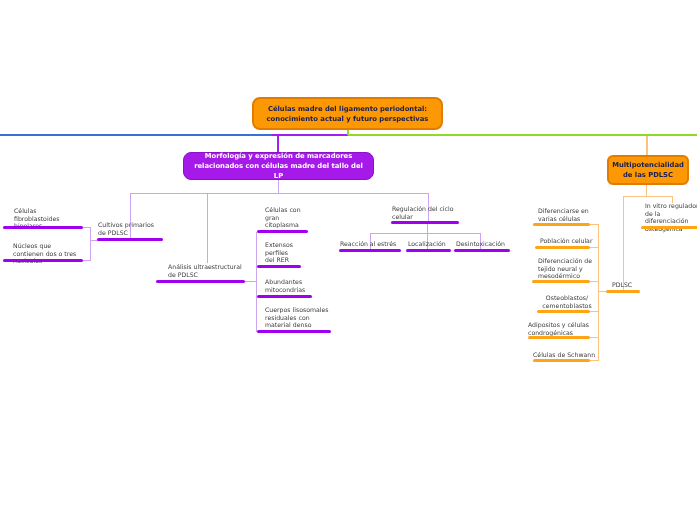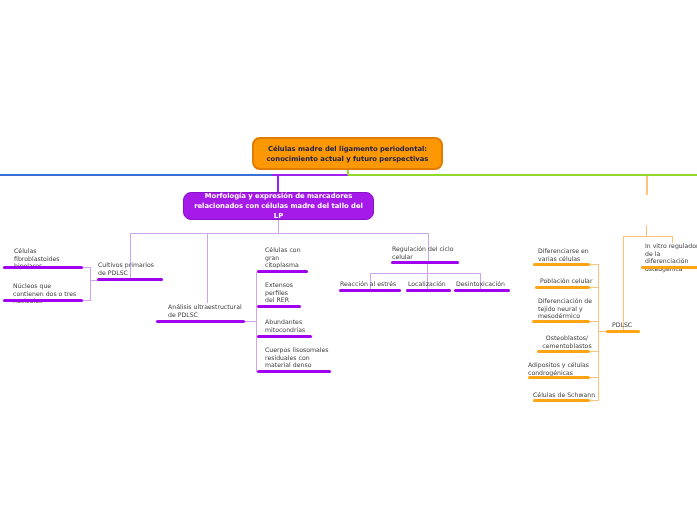--- a/index.html
+++ b/index.html
@@ -1,17 +1,17 @@
 <!DOCTYPE html>
 <html><head>
 <meta charset="utf-8">
 <style>
   html,body{margin:0;padding:0;background:#fff;}
   .canvas{position:relative;width:697px;height:444px;background:#ffffff;overflow:hidden;
-          font-family:"DejaVu Sans","Liberation Sans",sans-serif;margin-top:40px;}
+          font-family:"DejaVu Sans","Liberation Sans",sans-serif;}
   
   .ln{position:absolute;}
   .pc{background:#cda4ef;}          
   .oc{background:#ffc27d;}          
   .blue-ln{background:#3a6fd8;}
   .green-ln{background:#90d829;}
   .purple-ln{background:#a020f0;}
   
   .bar{position:absolute;height:3px;border-radius:2px;}
   .bar.p{background:#a100f0;}
@@ -91,20 +91,21 @@
 
   <div class="item nowrap" style="left:340px;top:240px;">Reacción al estrés</div>
   <div class="bar p" style="left:339px;top:249px;width:62px;"></div>
 
   <div class="item nowrap" style="left:408px;top:240px;">Localización</div>
   <div class="bar p" style="left:406px;top:249px;width:45px;"></div>
 
   <div class="item nowrap" style="left:456px;top:240px;">Desintoxicación</div>
   <div class="bar p" style="left:454px;top:249px;width:56px;"></div>
 
+  <div class="topic-box topic-orange" style="left:607px;top:155px;width:82px;height:30px;border-radius:6px;padding:2px 4px;">Multipotencialidad de las PDLSC</div>
 
   <div class="ln oc" style="left:646px;top:185px;width:1px;height:11px;"></div>
   <div class="ln oc" style="left:623px;top:196px;width:50px;height:1px;"></div>
   <div class="ln oc" style="left:672px;top:196px;width:1px;height:7px;"></div>
   <div class="ln oc" style="left:623px;top:196px;width:1px;height:95px;"></div>
   <div class="ln oc" style="left:598px;top:224px;width:1px;height:137px;"></div>
   <div class="ln oc" style="left:598px;top:291px;width:9px;height:1px;"></div>
   <div class="ln oc" style="left:590px;top:224px;width:8px;height:1px;"></div>
   <div class="ln oc" style="left:590px;top:247px;width:8px;height:1px;"></div>
   <div class="ln oc" style="left:590px;top:281px;width:8px;height:1px;"></div>

